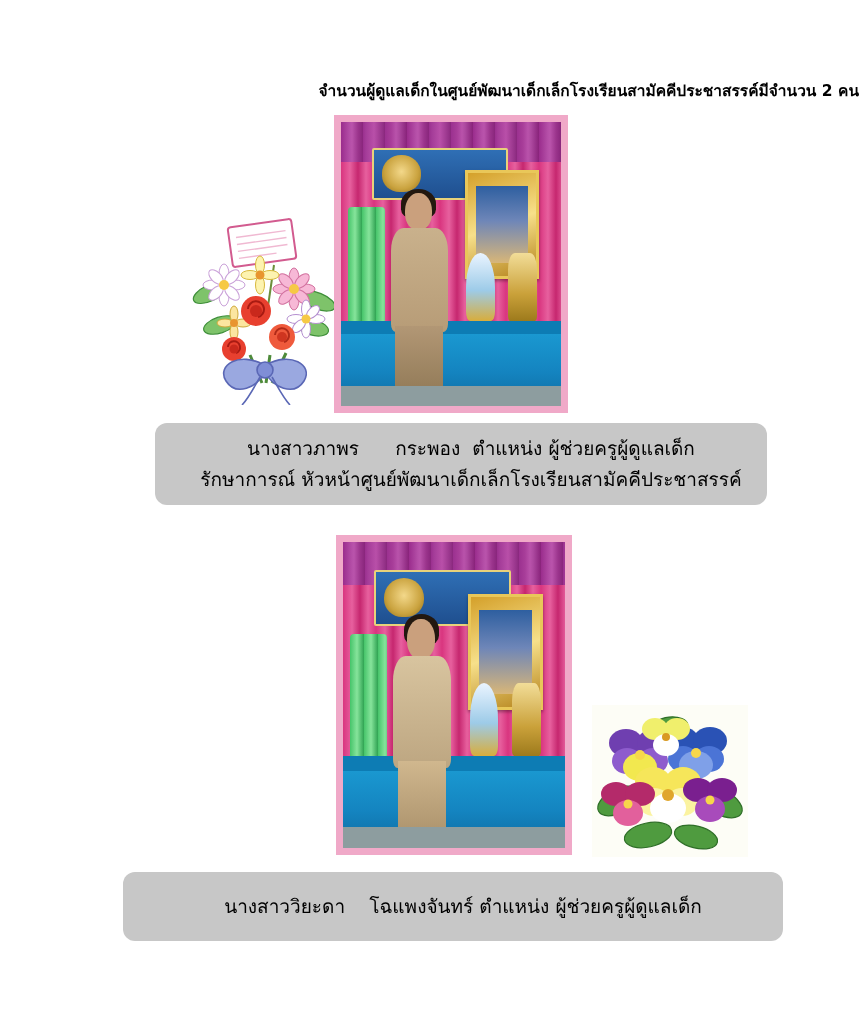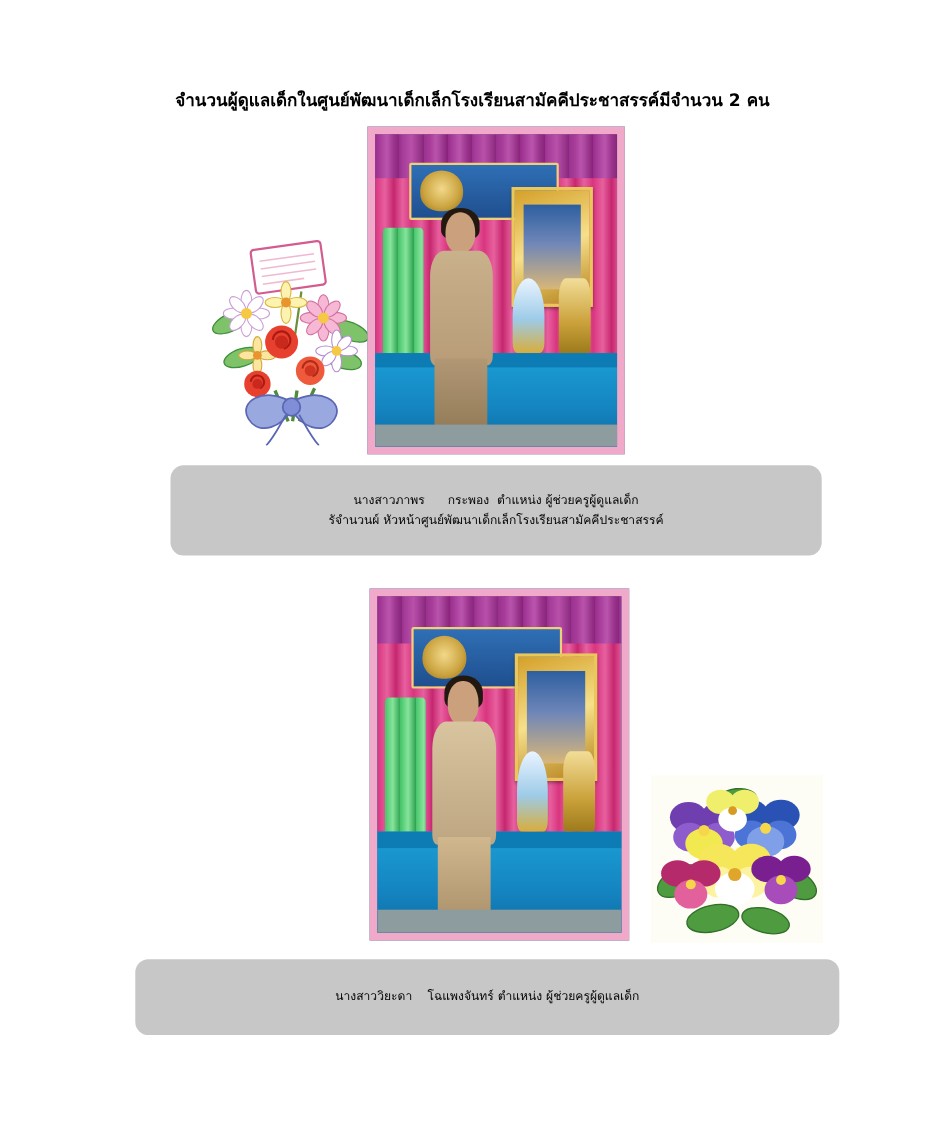--- a/index.html
+++ b/index.html
@@ -21,21 +21,21 @@
     width: 859px;
     height: 1024px;
   }
 
   
   .doc-title {
     position: absolute;
     top: 78px;
     left: 0;
     width: 859px;
-    text-align: center;
+    text-align: right;
     font-size: 15.5px;
     font-weight: bold;
     letter-spacing: 0px;
     white-space: nowrap;
   }
 
   
   .photo {
     position: absolute;
     box-sizing: border-box;
@@ -142,23 +142,24 @@
   
   .caption {
     position: absolute;
     background: #c7c7c7;
     border-radius: 12px;
     display: flex;
     flex-direction: column;
     align-items: center;
     justify-content: center;
     text-align: center;
-    font-size: 11px;
+    font-size: 19px;
     line-height: 1.65;
     color: #000;
+    padding-left: 20px;
   }
   .caption-1 { left: 155px; top: 423px; width: 592px; height: 82px; }
   .caption-2 { left: 123px; top: 872px; width: 640px; height: 69px; }
   .caption .line { white-space: pre; }
 </style>
 </head>
 <body>
 
 <div class="page">
 
@@ -288,21 +289,21 @@
         <div class="head"></div>
         <div class="body"></div>
         <div class="skirt"></div>
       </div>
       <div class="floor"></div>
     </div>
   </div>
 
   <div class="caption caption-1">
     <div class="line">นางสาวภาพร      กระพอง  ตำแหน่ง ผู้ช่วยครูผู้ดูแลเด็ก</div>
-    <div class="line">รัจำนวนผ์ หัวหน้าศูนย์พัฒนาเด็กเล็กโรงเรียนสามัคคีประชาสรรค์</div>
+    <div class="line">รักษาการณ์ หัวหน้าศูนย์พัฒนาเด็กเล็กโรงเรียนสามัคคีประชาสรรค์</div>
   </div>
 
   <div class="photo photo-2">
     <div class="scene">
       <div class="curtain"></div>
       <div class="curtain-top"></div>
       <div class="banner"></div>
       <div class="green-drape"></div>
       <div class="portrait"></div>
       <div class="table-cloth"></div>

